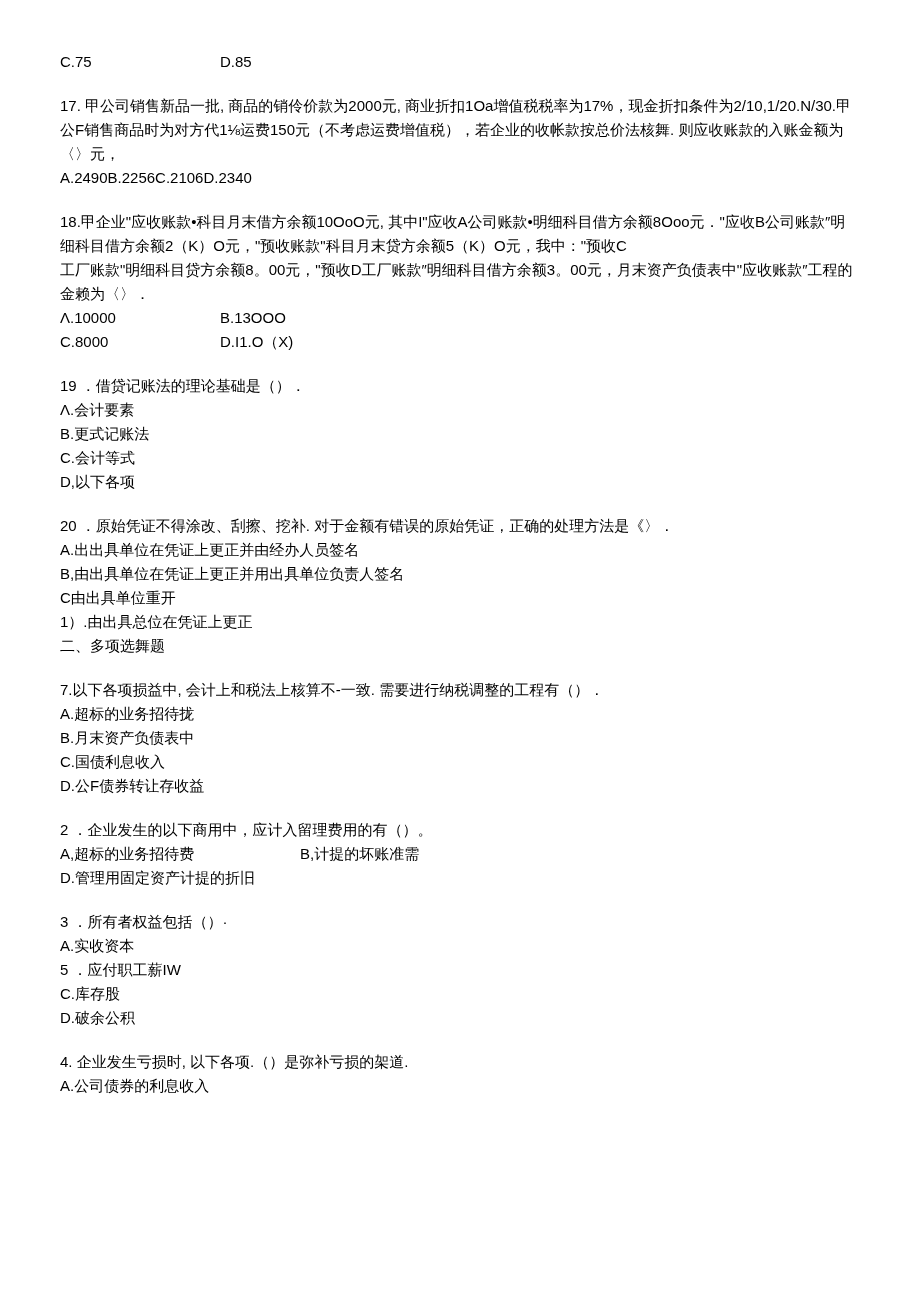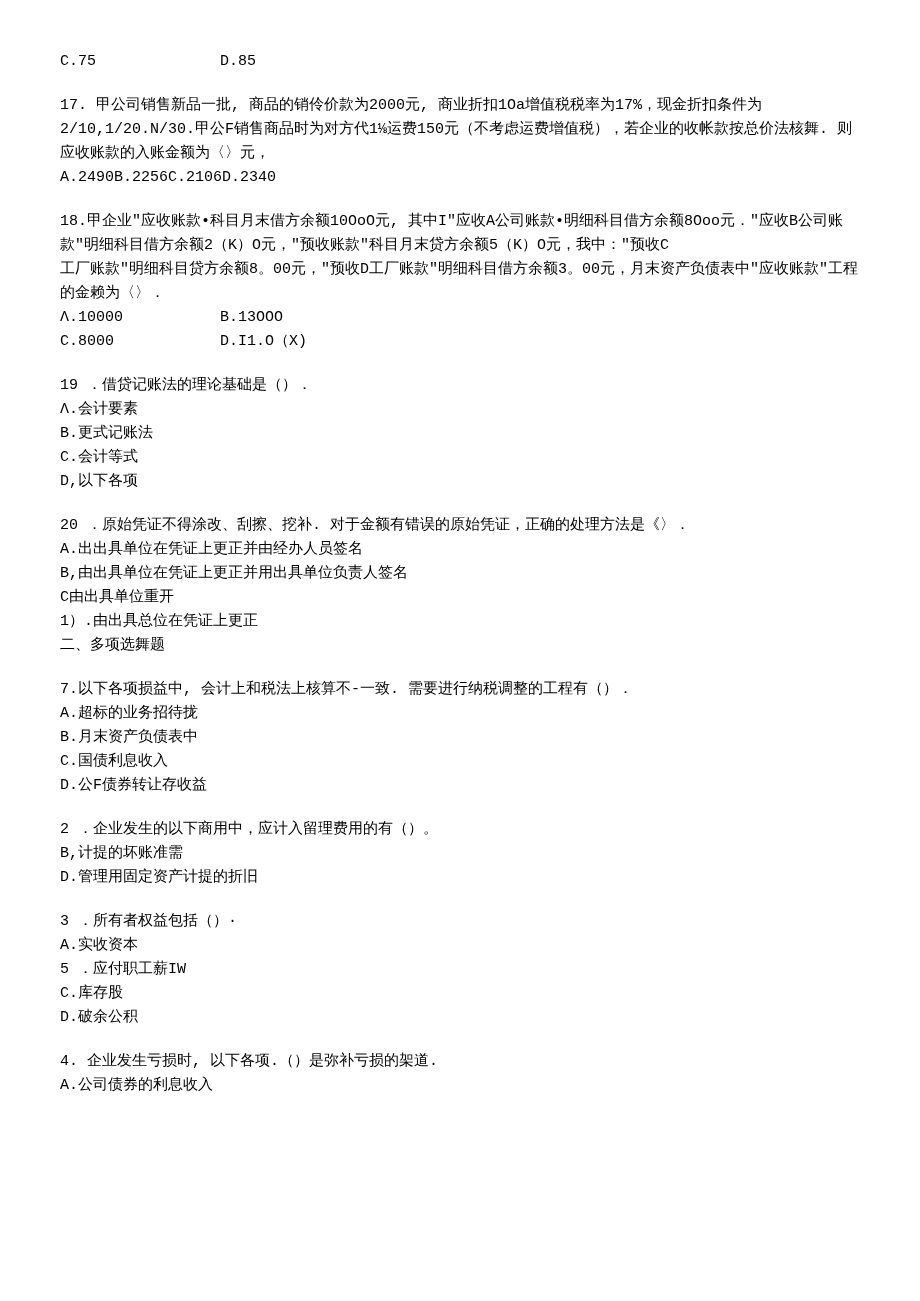--- a/index.html
+++ b/index.html
@@ -9,21 +9,20 @@
       color: #000;
       background: #fff;
       margin: 0;
       padding: 50px 60px;
       width: 920px;
       box-sizing: border-box;
     }
     .line {
       margin: 0;
       padding: 0;
-      font-family: Liberation Mono, monospace;
     }
     .spacer {
       height: 20px;
     }
     .inline-pair {
       display: flex;
     }
     .inline-pair > span:first-child {
       width: 160px;
     }
@@ -82,20 +81,21 @@
 <p class="line">7.以下各项损益中, 会计上和税法上核算不-一致. 需要进行纳税调整的工程有（）．</p>
 <p class="line">A.超标的业务招待拢</p>
 <p class="line">B.月末资产负债表中</p>
 <p class="line">C.国债利息收入</p>
 <p class="line">D.公F债券转让存收益</p>
 
 <div class="spacer"></div>
 
 <p class="line">2 ．企业发生的以下商用中，应计入留理费用的有（）。</p>
 <div class="inline-pair-b line">
+  <span>A,超标的业务招待费</span>
   <span>B,计提的坏账准需</span>
 </div>
 <div class="inline-pair-b line">
   <span>D.管理用固定资产计提的折旧</span>
 </div>
 
 <div class="spacer"></div>
 
 <p class="line">3 ．所有者权益包括（）·</p>
 <p class="line">A.实收资本</p>

